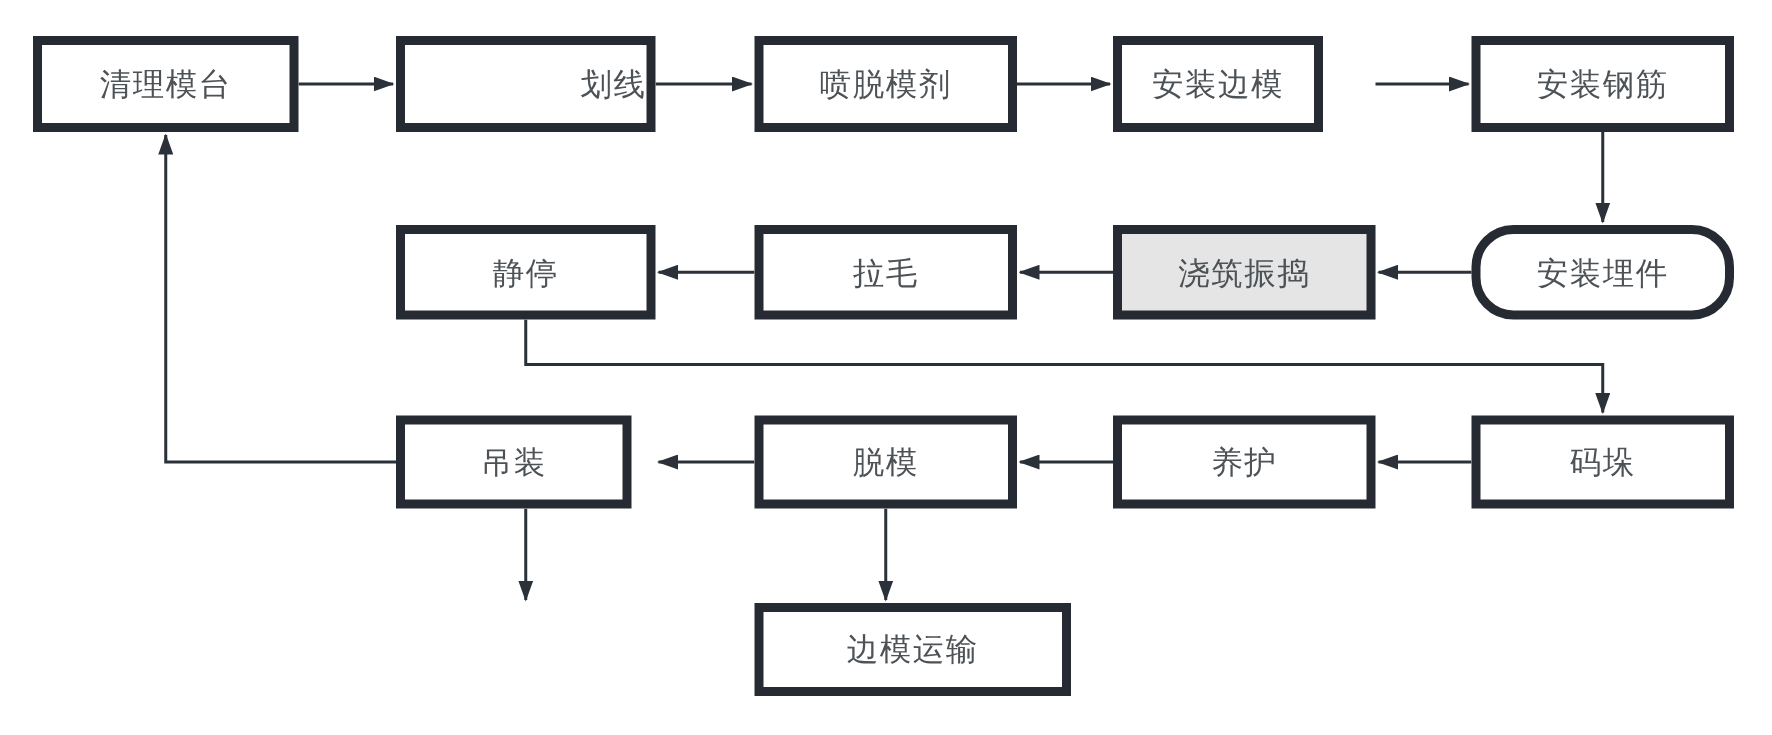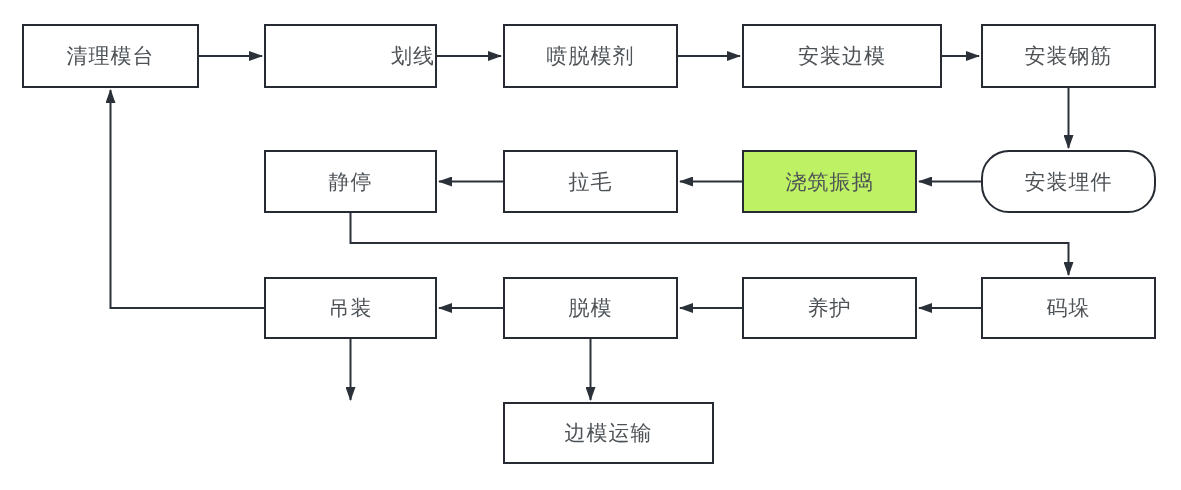--- a/index.html
+++ b/index.html
@@ -18,21 +18,21 @@
   .edge-layer {
     position: absolute;
     left: 0;
     top: 0;
     pointer-events: none;
   }
   .node {
     position: absolute;
     box-sizing: border-box;
     background: #ffffff;
-    border: 2px solid #f9a8d4;
+    border: 6px solid #f9a8d4;
     display: flex;
     align-items: center;
     justify-content: center;
   }
   .node span {
     font-size: 21px;
     letter-spacing: 1px;
     color: #4d5256;
     white-space: nowrap;
   }
@@ -65,39 +65,39 @@
     </svg>
 <div class="node" style="left: 22px; top: 24px; width: 177px; height: 64px; border-color: rgb(38, 43, 51); background: rgb(255, 255, 255);">
       <span style="color: rgb(77, 82, 86);">清理模台</span>
     </div>
     <div class="node" style="left: 264px; top: 24px; width: 173px; height: 64px; border-color: rgb(38, 43, 51); background: rgb(255, 255, 255); justify-content: flex-end;">
       <span style="color: rgb(77, 82, 86);">划线</span>
     </div>
     <div class="node" style="left: 503px; top: 24px; width: 175px; height: 64px; border-color: rgb(38, 43, 51); background: rgb(255, 255, 255);">
       <span style="color: rgb(77, 82, 86);">喷脱模剂</span>
     </div>
-    <div class="node" style="left: 742px; top: 24px; width: 200px; height: 64px; border-color: rgb(38, 43, 51); background: rgb(255, 255, 255);">
+    <div class="node" style="left: 742px; top: 24px; width: 140px; height: 64px; border-color: rgb(38, 43, 51); background: rgb(255, 255, 255);">
       <span style="color: rgb(77, 82, 86);">安装边模</span>
     </div>
     <div class="node" style="left: 981px; top: 24px; width: 175px; height: 64px; border-color: rgb(38, 43, 51); background: rgb(255, 255, 255);">
       <span style="color: rgb(77, 82, 86);">安装钢筋</span>
     </div>
     <div class="node" style="left: 264px; top: 150px; width: 173px; height: 63px; border-color: rgb(38, 43, 51); background: rgb(255, 255, 255);">
       <span style="color: rgb(77, 82, 86);">静停</span>
     </div>
     <div class="node" style="left: 503px; top: 150px; width: 175px; height: 63px; border-color: rgb(38, 43, 51); background: rgb(255, 255, 255);">
       <span style="color: rgb(77, 82, 86);">拉毛</span>
     </div>
-    <div class="node" style="left: 742px; top: 150px; width: 175px; height: 63px; border-color: rgb(38, 43, 51); background: #bef264; justify-content: center;">
+    <div class="node" style="left: 742px; top: 150px; width: 175px; height: 63px; border-color: rgb(38, 43, 51); background: #e5e5e5; justify-content: center;">
       <span style="color: rgb(77, 82, 86);">浇筑振捣</span>
     </div>
     <div class="node" style="left: 981px; top: 150px; width: 175px; height: 63px; border-color: rgb(38, 43, 51); background: rgb(255, 255, 255); border-radius: 28px;">
       <span style="color: rgb(77, 82, 86);">安装埋件</span>
     </div>
-    <div class="node" style="left: 264px; top: 277px; width: 173px; height: 62px; border-color: rgb(38, 43, 51); background: rgb(255, 255, 255);">
+    <div class="node" style="left: 264px; top: 277px; width: 157px; height: 62px; border-color: rgb(38, 43, 51); background: rgb(255, 255, 255);">
       <span style="color: rgb(77, 82, 86);">吊装</span>
     </div>
     <div class="node" style="left: 742px; top: 277px; width: 175px; height: 62px; border-color: rgb(38, 43, 51); background: rgb(255, 255, 255);">
       <span style="color: rgb(77, 82, 86);">养护</span>
     </div>
     <div class="node" style="left: 503px; top: 277px; width: 175px; height: 62px; border-color: rgb(38, 43, 51); background: rgb(255, 255, 255);">
       <span style="color: rgb(77, 82, 86);">脱模</span>
     </div>
     <div class="node" style="left: 981px; top: 277px; width: 175px; height: 62px; border-color: rgb(38, 43, 51); background: rgb(255, 255, 255);">
       <span style="color: rgb(77, 82, 86);">码垛</span>

